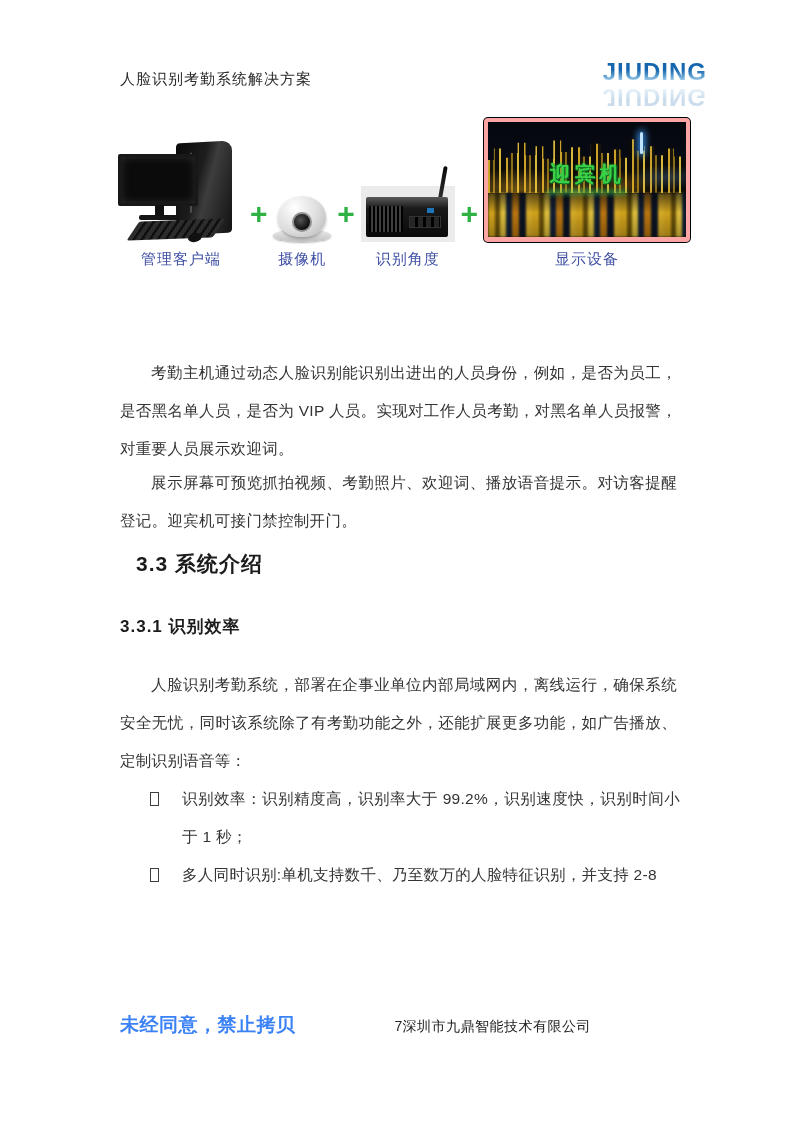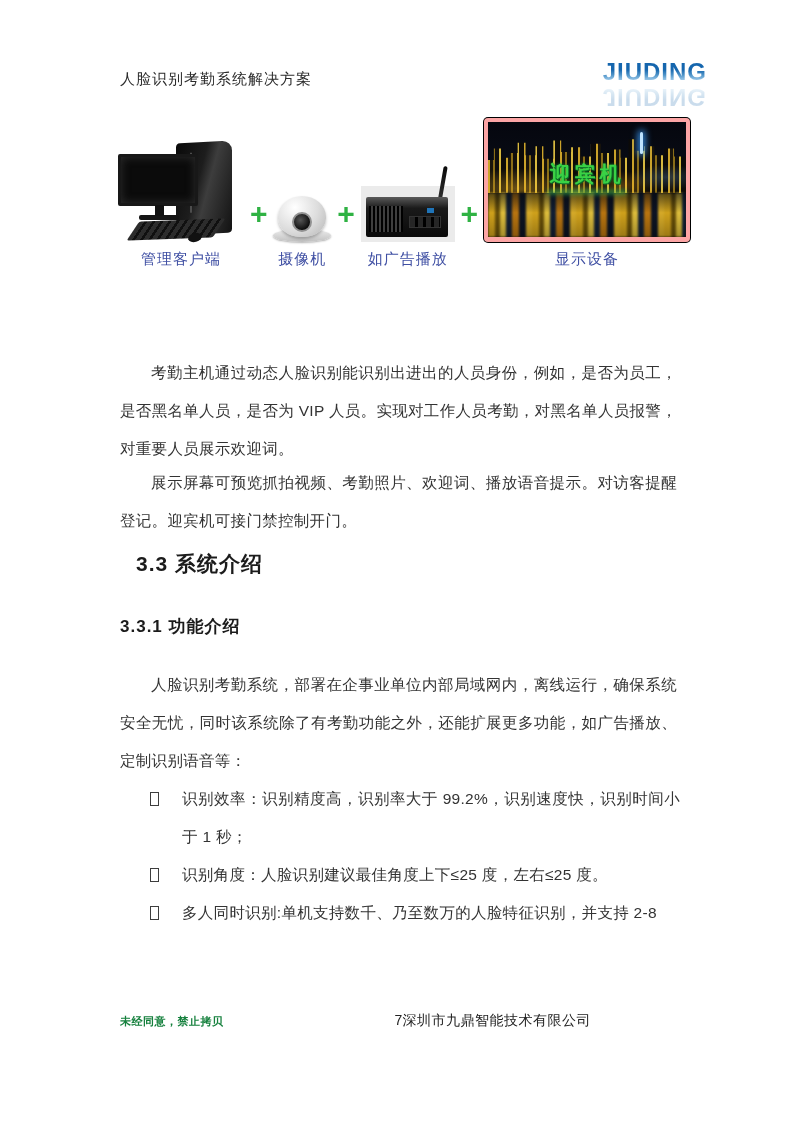--- a/index.html
+++ b/index.html
@@ -91,21 +91,21 @@
   .h2 { position:absolute; left:136px; top:540px; font-size:21px; font-weight:700; color:#1b1b1b; letter-spacing:1px;text-align:center; }
   .h3 { position:absolute; left:120px; top:605px; font-size:17px; font-weight:700; color:#1b1b1b; letter-spacing:1px; }
 
   
   .bullets { position:absolute; left:120px; top:770px; width:560px; list-style:none; }
   .bullets li { position:relative; padding-left:62px; font-size:15.5px; line-height:38px; color:#333; text-align:justify; letter-spacing:.3px; }
   .tofu { position:absolute; left:30px; top:12px; width:9px; height:14px; border:1.5px solid #3d3d3d; }
 
   
   .footer { position:absolute; left:120px; top:1002px; width:557px; display:flex; align-items:baseline; }
-  .footer-left { flex:1; font-size:11px; font-weight:700; color:#15803d; letter-spacing:.5px; }
+  .footer-left { flex:1; font-size:19px; font-weight:700; color:#3b82f6; letter-spacing:.5px; }
   .footer-page { flex:0 0 auto; font-size:14px; color:#222; }
   .footer-right { flex:1; text-align:left; font-size:14px; color:#222; letter-spacing:.5px; }
 </style>
 </head>
 <body>
 
 <div class="page">
 
   <div class="header-title">人脸识别考勤系统解决方案</div>
   <div class="logo">
@@ -140,21 +140,21 @@
 
     <div class="dev">
       <div class="host-graphic">
         <div class="host-antenna"></div>
         <div class="host-body">
           <div class="host-fins"></div>
           <div class="host-ports"></div>
           <div class="host-usb"></div>
         </div>
       </div>
-      <div class="dev-label">如广告播放</div>
+      <div class="dev-label">识别角度</div>
     </div>
 
     <div class="plus">+</div>
 
     <div class="dev">
       <div class="tv-graphic">
         <div class="tv-screen">
           <div class="skyline"></div>
           <div class="city-glow"></div>
           <div class="tower-light"></div>
@@ -166,38 +166,34 @@
       </div>
       <div class="dev-label">显示设备</div>
     </div>
 
   </div>
 
   <p class="para p2">考勤主机通过动态人脸识别能识别出进出的人员身份，例如，是否为员工，是否黑名单人员，是否为 VIP 人员。实现对工作人员考勤，对黑名单人员报警，对重要人员展示欢迎词。</p>
   <p class="para p3">展示屏幕可预览抓拍视频、考勤照片、欢迎词、播放语音提示。对访客提醒登记。迎宾机可接门禁控制开门。</p>
 
   <div class="h2">3.3 系统介绍</div>
-  <div class="h3">3.3.1 功能介绍</div>
+  <div class="h3">3.3.1 识别效率</div>
 
   <p class="para p4">人脸识别考勤系统，部署在企事业单位内部局域网内，离线运行，确保系统安全无忧，同时该系统除了有考勤功能之外，还能扩展更多功能，如广告播放、定制识别语音等：</p>
 
   <ul class="bullets">
     <li>
       <span class="tofu"></span>
     </li>
     <li>
       <span class="tofu"></span>
       <span>识别效率：识别精度高，识别率大于 99.2%，识别速度快，识别时间小于 1 秒；</span>
     </li>
     <li>
       <span class="tofu"></span>
-      <span>识别角度：人脸识别建议最佳角度上下≤25 度，左右≤25 度。</span>
-    </li>
-    <li>
-      <span class="tofu"></span>
       <span>多人同时识别:单机支持数千、乃至数万的人脸特征识别，并支持 2-8</span>
     </li>
   </ul>
 
   <div class="footer">
     <div class="footer-left">未经同意，禁止拷贝</div>
     <div class="footer-page">7</div>
     <div class="footer-right">深圳市九鼎智能技术有限公司</div>
   </div>
 

